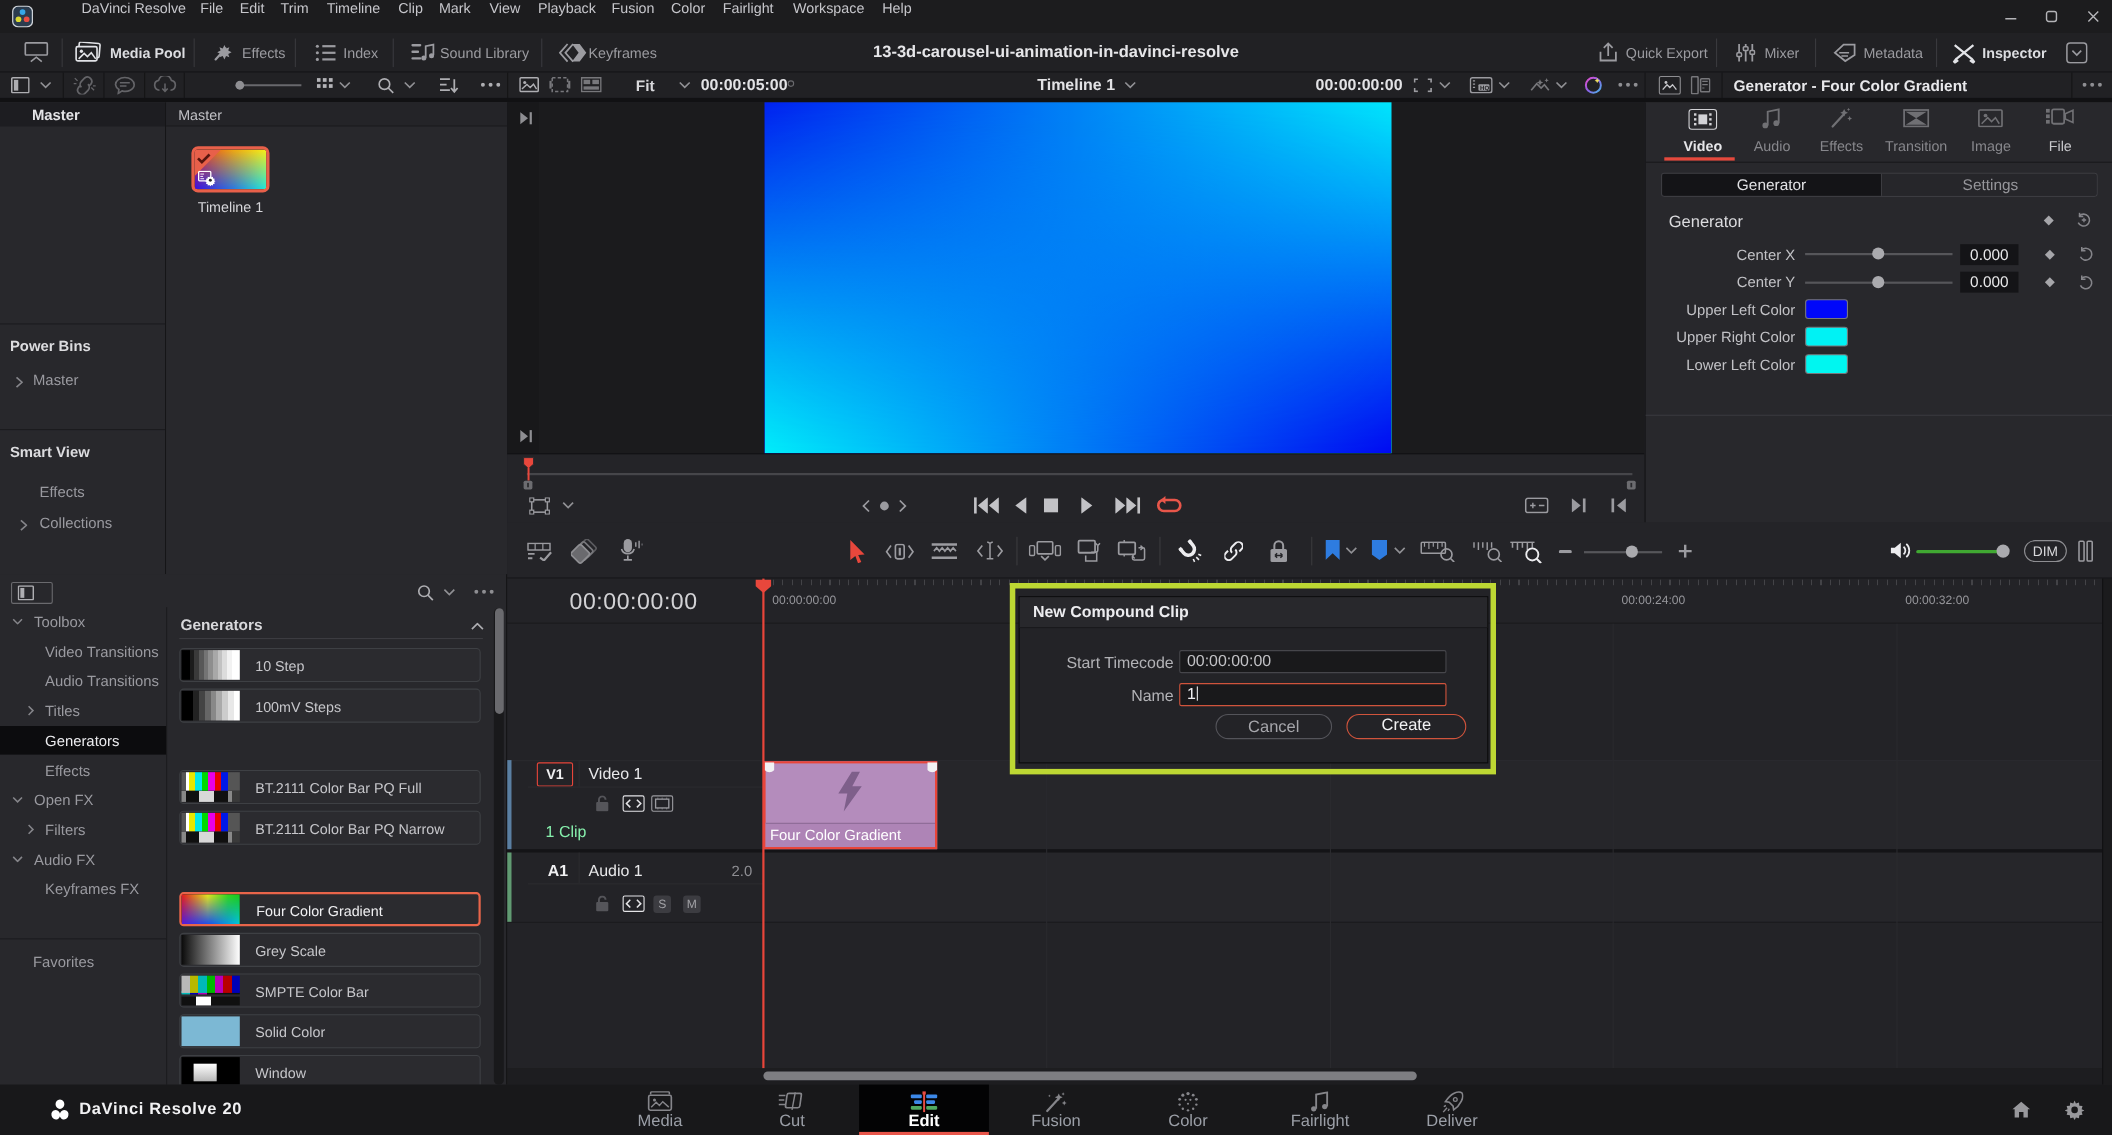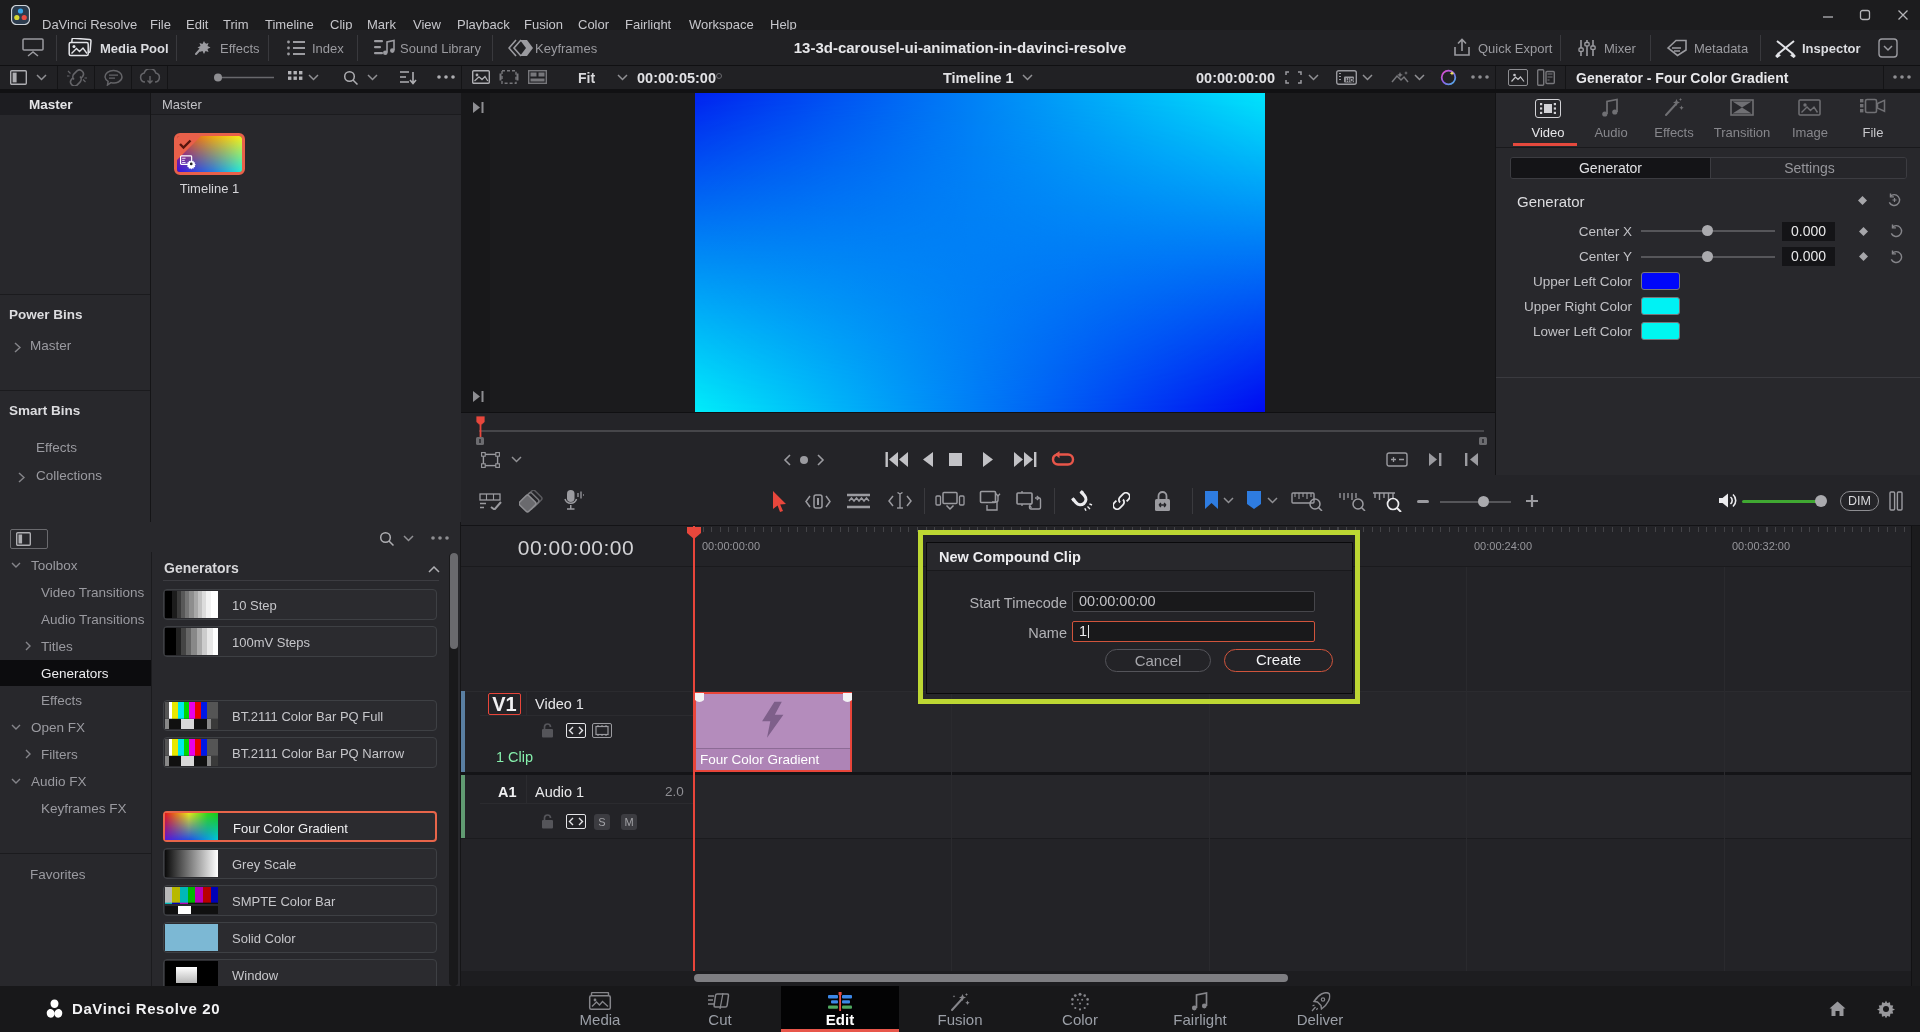--- a/index.html
+++ b/index.html
@@ -3,21 +3,21 @@
 <meta charset="utf-8">
 <style>
 * { margin:0; padding:0; box-sizing:border-box; }
 html,body { width:1920px; height:1032px; overflow:hidden; background:#28282c; font-family:"Liberation Sans", sans-serif; }
 #root { position:relative; width:1920px; height:1032px; overflow:hidden; }
 .ic { position:absolute; }
 svg { display:block; }
 
 
 #menubar { position:absolute; left:0; top:0; width:1920px; height:30px; background:#1c1c1e; color:#c6c6cb; font-size:13px; }
-#menubar span { position:absolute; top:17px; }
+#menubar span { position:absolute; top:0;margin-left:32px; }
 
 
 #toolbar2 { position:absolute; left:0; top:30px; width:1920px; height:36px; background:#212124; border-bottom:1px solid #101012; color:#9b9ba0; font-size:13px; }
 #toolbar2 .lbl { position:absolute; top:11px; }
 #toolbar2 .sep { position:absolute; top:5px; width:1px; height:26px; background:#39393d; }
 .wlbl { color:#dcdde1; }
 
 
 #row3 { position:absolute; left:0; top:66px; width:1920px; height:23px; background:#212124; color:#c9c9c9; }
 #row3 .sep { position:absolute; top:0; width:1px; height:23px; background:#141416; }
@@ -332,21 +332,21 @@
   <div id="binpanel">
     <div style="position:absolute;left:0;top:0;width:150px;height:22px;background:#1d1d21"></div>
     <span style="position:absolute;left:29px;top:4px;color:#e4e4e7;font-weight:bold">Master</span>
     <div style="position:absolute;left:0;top:201px;width:150px;height:1px;background:#1b1b1e"></div>
     <span style="position:absolute;left:9px;top:214px;color:#dcdcdf;font-weight:bold">Power Bins</span>
     <svg class="ic" style="left:14px;top:249px" width="7" height="11" viewBox="0 0 7 11">
         <path d="M1 1 L6 5.5 L1 10" fill="none" stroke="#85858a" stroke-width="1.5"></path>
       </svg>
     <span style="position:absolute;left:30px;top:245px;color:#9a9aa0">Master</span>
     <div style="position:absolute;left:0;top:297px;width:150px;height:1px;background:#1b1b1e"></div>
-    <span style="position:absolute;left:9px;top:310px;color:#dcdcdf;font-weight:bold">Smart Bins</span>
+    <span style="position:absolute;left:9px;top:310px;color:#dcdcdf;font-weight:bold">Smart View</span>
     <span style="position:absolute;left:36px;top:347px;color:#9a9aa0">Effects</span>
     <svg class="ic" style="left:18px;top:379px" width="7" height="11" viewBox="0 0 7 11">
         <path d="M1 1 L6 5.5 L1 10" fill="none" stroke="#85858a" stroke-width="1.5"></path>
       </svg>
     <span style="position:absolute;left:36px;top:375px;color:#9a9aa0">Collections</span>
   </div>
   <div id="mediapool">
     <div style="position:absolute;left:0;top:0;width:310px;height:22px;background:#242428;border-bottom:1px solid #1b1b1e"></div>
     <span style="position:absolute;left:11px;top:4px;color:#c2c2c6;font-size:13px">Master</span>
     <div style="position:absolute;left:23px;top:40px;width:71px;height:42px;border:3px solid #e8604a;border-radius:6px;overflow:hidden">
@@ -456,21 +456,21 @@
     <svg class="ic" style="left:43px;top:9px" width="18" height="13" viewBox="0 0 18 13">
       <rect x="0" y="0" width="18" height="13" fill="none"></rect>
       <rect x="1" y="1" width="2.2" height="2.2" fill="#d2d2d6"></rect>
         <rect x="1" y="5.4" width="2.2" height="2.2" fill="#d2d2d6"></rect>
         <rect x="1" y="9.8" width="2.2" height="2.2" fill="#d2d2d6"></rect>
       <rect x="14.8" y="1" width="2.2" height="2.2" fill="#d2d2d6"></rect>
         <rect x="14.8" y="5.4" width="2.2" height="2.2" fill="#d2d2d6"></rect>
         <rect x="14.8" y="9.8" width="2.2" height="2.2" fill="#d2d2d6"></rect>
       <rect x="5" y="2" width="8" height="9" fill="#d2d2d6"></rect>
     </svg>
-    <span class="tlbl" style="left:12px;width:80px;color:#e6e6e9;font-weight:normal">Video</span>
+    <span class="tlbl" style="left:12px;width:80px;color:#e6e6e9;font-weight:bold">Video</span>
     <div style="position:absolute;left:17px;top:50px;width:64px;height:3px;background:#e5493d"></div>
     <svg class="ic" style="left:105px;top:5px" width="20" height="20" viewBox="0 0 20 20">
       <path d="M6 16 V3.5 l10 -2 V14" fill="none" stroke="#707074" stroke-width="1.7"></path>
       <circle cx="3.8" cy="16" r="2.6" fill="#707074"></circle>
         <circle cx="13.8" cy="14" r="2.6" fill="#707074"></circle>
     </svg>
     <span class="tlbl" style="left:75px;width:80px;color:#87878c">Audio</span>
     <svg class="ic" style="left:167px;top:4px" width="22" height="21" viewBox="0 0 22 21">
       <path d="M3 18 L13 7" stroke="#707074" stroke-width="2" stroke-linecap="round"></path>
       <path d="M13.5 2 l1.1 2.4 l2.4 1.1 l-2.4 1.1 l-1.1 2.4 l-1.1 -2.4 l-2.4 -1.1 l2.4 -1.1z" fill="#707074"></path>
@@ -689,21 +689,21 @@
     <span class="rlbl" style="left:241px">00:00:00:00</span>
     <span class="rlbl" style="left:1013px">00:00:24:00</span>
     <span class="rlbl" style="left:1271px">00:00:32:00</span>
 
     <div class="vgrid" style="left:490px"></div>
     <div class="vgrid" style="left:748px"></div>
     <div class="vgrid" style="left:1005px"></div>
     <div class="vgrid" style="left:1263px"></div>
 
     <div style="position:absolute;left:0;top:216px;width:4px;height:81px;background:#5a7fa2"></div>
-    <div style="position:absolute;left:27px;top:218px;width:33px;height:22px;border:1.5px solid #e8453a;border-radius:2px;color:#f0f0f2;font-weight:bold;font-size:20px;text-align:center;line-height:20px">V1</div>
+    <div style="position:absolute;left:27px;top:218px;width:33px;height:22px;border:1.5px solid #e8453a;border-radius:2px;color:#f0f0f2;font-weight:bold;font-size:13px;text-align:center;line-height:20px">V1</div>
     <div style="position:absolute;left:65px;top:216px;width:1px;height:24px;background:#2b2b2f"></div>
     <span style="position:absolute;left:74px;top:221px;font-size:14.5px;color:#e8e8ea">Video 1</span>
     <div style="position:absolute;left:19px;top:240px;width:214px;height:1px;background:#2b2b2f"></div>
     <svg class="ic" style="left:80px;top:248px" width="13" height="15" viewBox="0 0 13 15">
       <rect x="1" y="6" width="11" height="8.5" rx="1" fill="#55555a"></rect>
       <path d="M3.5 6 V4 a3 3 0 0 1 6 0" fill="none" stroke="#55555a" stroke-width="1.7"></path>
     </svg>
     <div style="position:absolute;left:105px;top:248px;width:20px;height:15px;border:1.4px solid #e4e4e7;border-radius:2px"></div>
     <svg class="ic" style="left:107px;top:251px" width="16" height="9" viewBox="0 0 16 9">
         <path d="M5 1 L1.5 4.5 L5 8 M11 1 L14.5 4.5 L11 8" fill="none" stroke="#e4e4e7" stroke-width="1.4"></path>

